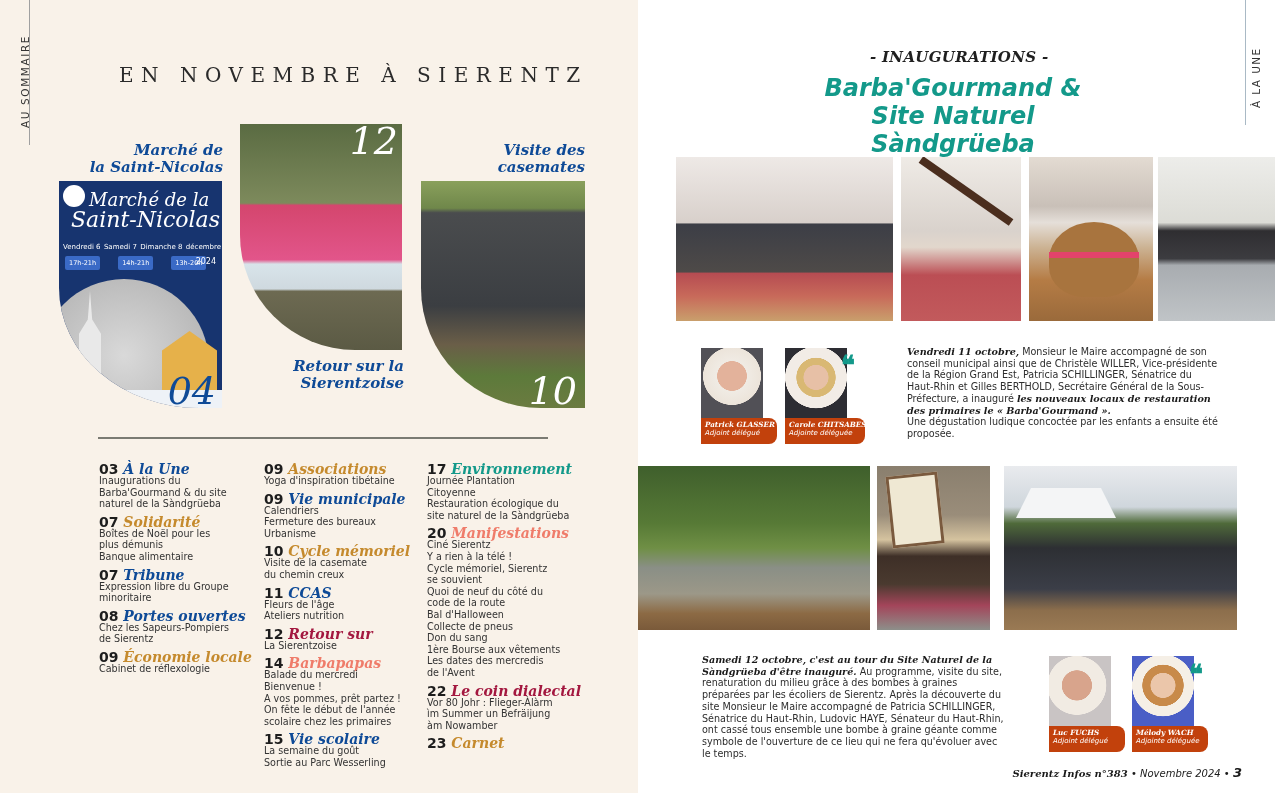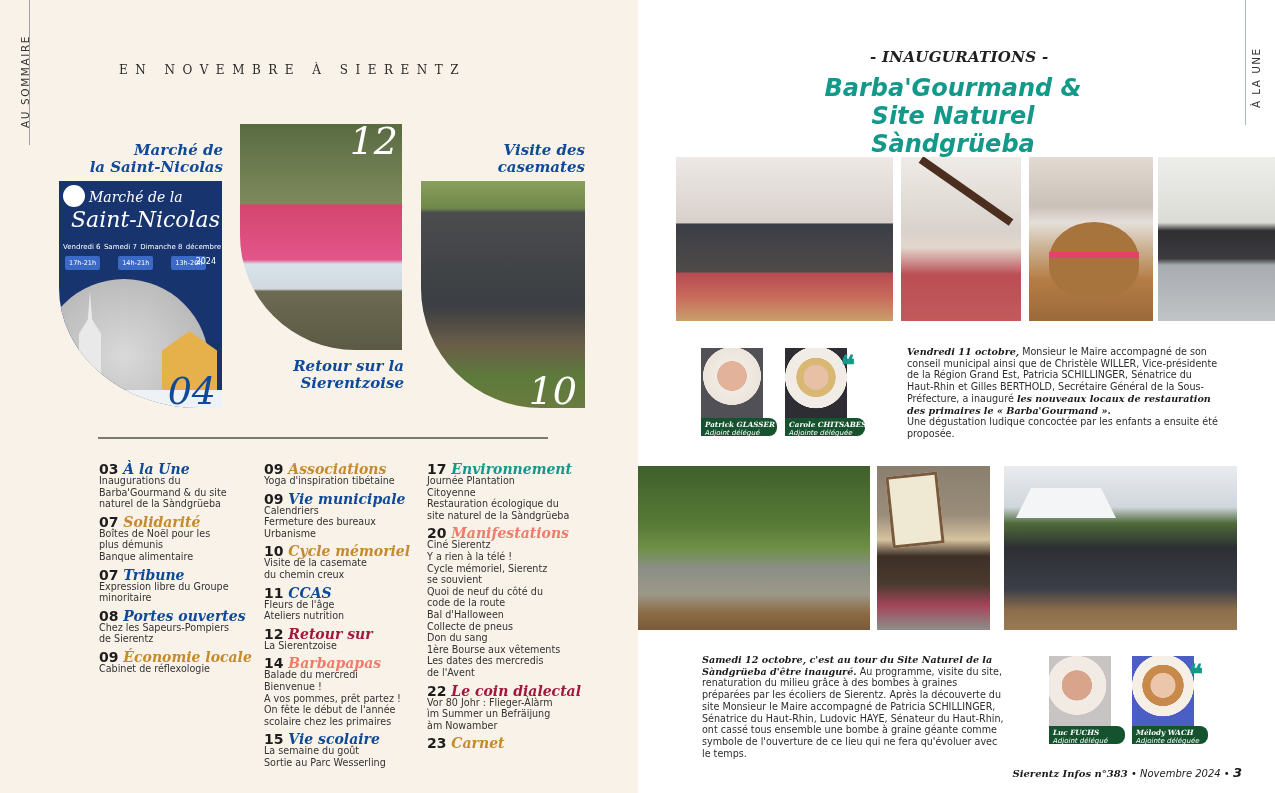--- a/index.html
+++ b/index.html
@@ -4,29 +4,29 @@
 <style>
   * { box-sizing: border-box; margin: 0; padding: 0; }
   html, body { width: 1275px; height: 793px; overflow: hidden; background: #ffffff; }
   body { position: relative; font-family: "DejaVu Sans", sans-serif; color: #2b2b2b; }
 
   
   .left-page { position: absolute; left: 0; top: 0; width: 638px; height: 793px; background: #f9f2e9; }
   .side-tab-left { position: absolute; left: 8px; top: 0; width: 22px; height: 145px; border-right: 1.5px solid #a0a0a0; }
   .side-tab-left span { position: absolute; left: 11px; top: 128px; transform: rotate(-90deg); transform-origin: 0 0; white-space: nowrap;
     font-family: "DejaVu Sans", sans-serif; font-size: 10.5px; letter-spacing: 1.6px; color: #333; }
-  .left-title { position: absolute; left: 119px; top: 63px; font-family: "DejaVu Serif", serif; font-size: 12px; letter-spacing: 7.5px; color: #2a2a2a; }
+  .left-title { position: absolute; left: 119px; top: 63px; font-family: "DejaVu Serif", serif; font-size: 20px; letter-spacing: 7.5px; color: #2a2a2a; }
 
   .feature-label { position: absolute; font-family: "DejaVu Serif", serif; font-weight: bold; font-style: italic; color: #0e4a97; text-align: right; font-size: 15px; line-height: 17px; }
   .photo { position: absolute; overflow: hidden; }
   .photo .num { position: absolute; font-family: "DejaVu Serif", serif; font-style: italic; font-size: 38px; line-height: 1; }
 
   .poster { left: 59px; top: 181px; width: 163px; height: 227px; background: #17346f; border-bottom-left-radius: 140px 120px; }
   .poster .logo { position: absolute; left: 4px; top: 4px; width: 22px; height: 22px; border-radius: 50%; background: #fff; }
-  .poster .p-title1 { position: absolute; left: 30px; top: 8px; font-family: "DejaVu Serif", serif; font-style: italic; color: #fff; font-size: 14px; }
+  .poster .p-title1 { position: absolute; left: 30px; top: 8px; font-family: "DejaVu Serif", serif; font-style: italic; color: #fff; font-size: 18px; }
   .poster .p-title2 { position: absolute; left: 12px; top: 26px; font-family: "DejaVu Serif", serif; font-style: italic; color: #fff; font-size: 22px; }
   .poster .days { position: absolute; left: 4px; top: 62px; width: 158px; display: flex; justify-content: space-between; color: #fff; font-size: 7px; }
   .poster .hours { position: absolute; left: 6px; top: 75px; display: flex; gap: 18px; }
   .poster .hours span { background: #3a6ac6; color: #fff; font-size: 6.5px; padding: 3px 4px; border-radius: 2px; }
   .poster .year { position: absolute; right: 6px; top: 76px; color: #fff; font-size: 8px; }
   .poster .moon { position: absolute; left: -20px; top: 98px; width: 170px; height: 170px; border-radius: 50%; background: radial-gradient(circle at 50% 45%, #d9d9d9, #b7b7b7 70%); }
   .poster .house { position: absolute; left: 103px; top: 150px; width: 55px; height: 65px; background: #e6b14a; clip-path: polygon(50% 0, 100% 30%, 100% 100%, 0 100%, 0 30%); }
   .poster .church { position: absolute; left: 20px; top: 110px; width: 22px; height: 95px; background: #e9e9e9; clip-path: polygon(50% 0, 60% 30%, 100% 45%, 100% 100%, 0 100%, 0 45%, 40% 30%); }
   .poster .snow { position: absolute; left: 0; bottom: 0; width: 163px; height: 18px; background: #eef2f7; }
   .poster .num { right: 6px; bottom: -2px; color: #0e4a97; }
@@ -58,21 +58,21 @@
   .r1 { left: 38px; top: 157px; width: 217px; height: 164px; background: linear-gradient(180deg, #eee9e6 0%, #d8d0cb 40%, #3c3e46 41%, #4e4a48 70%, #b64c52 71%, #c86a5a 85%, #c99f6c 100%); }
   .r2 { left: 263px; top: 157px; width: 120px; height: 164px; background: linear-gradient(180deg, #efebe6 0%, #d9d2cc 45%, #e2d7cc 55%, #bb4e54 72%, #c25a5c 100%); }
   .r2 .beam { position: absolute; left: 10px; top: 30px; width: 110px; height: 8px; background: #4b2e1e; transform: rotate(35deg); }
   .r3 { left: 391px; top: 157px; width: 124px; height: 164px; background: linear-gradient(180deg, #e3dbd2 0%, #c9c0b8 30%, #e5dfd9 40%, #ccb394 55%, #b57c45 75%, #9a6a3b 100%); }
   .r3 .cake { position: absolute; left: 20px; top: 65px; width: 90px; height: 75px; border-radius: 50% 50% 40% 40%; background: #a8743e; }
   .r3 .ribbon { position: absolute; left: 20px; top: 95px; width: 90px; height: 6px; background: #e3436b; }
   .r4 { left: 520px; top: 157px; width: 117px; height: 164px; background: linear-gradient(180deg, #ededea 0%, #dcdcd6 40%, #2f2e31 45%, #3c3c40 62%, #a8acb0 66%, #c0c4c7 100%); }
 
   .portrait { position: absolute; width: 62px; height: 70px; }
   .portrait .face { position: absolute; left: 0; top: 0; width: 62px; height: 70px; }
-  .portrait .tag { position: absolute; left: 0; top: 70px; width: 76px; height: 18px; background: #14532d; border-top-right-radius: 8px; border-bottom-right-radius: 8px; padding: 2px 4px; color: #fff; }
+  .portrait .tag { position: absolute; left: 0; top: 70px; width: 76px; height: 26px; background: #c2410c; border-top-right-radius: 8px; border-bottom-right-radius: 8px; padding: 2px 4px; color: #fff; }
   .portrait .tag .nm { display: block; font-family: "DejaVu Serif", serif; font-weight: bold; font-style: italic; font-size: 7.2px; line-height: 9px; white-space: nowrap; }
   .portrait .tag .rl { display: block; font-style: italic; font-size: 7px; line-height: 9px; white-space: nowrap; }
   .quote-mark { position: absolute; font-family: "DejaVu Serif", serif; font-weight: bold; color: #13998a; font-size: 26px; line-height: 1; }
 
   .p-glasser { left: 63px; top: 348px; }
   .p-glasser .face { background: radial-gradient(circle at 50% 40%, #e3b29b 0 28%, #f0ebe4 29%, #ece4da 55%, #515056 56%); }
   .p-chitsa { left: 147px; top: 348px; border-radius: 18px; }
   .p-chitsa .face { background: radial-gradient(circle at 50% 42%, #e7c0a6 0 24%, #d9b873 25% 38%, #f2ece6 39% 60%, #2d2d33 61%); }
   .p-fuchs { left: 411px; top: 656px; }
   .p-fuchs .face { background: radial-gradient(circle at 45% 42%, #d8a48c 0 28%, #f1ebe3 29% 55%, #c9c4c4 56%); }

